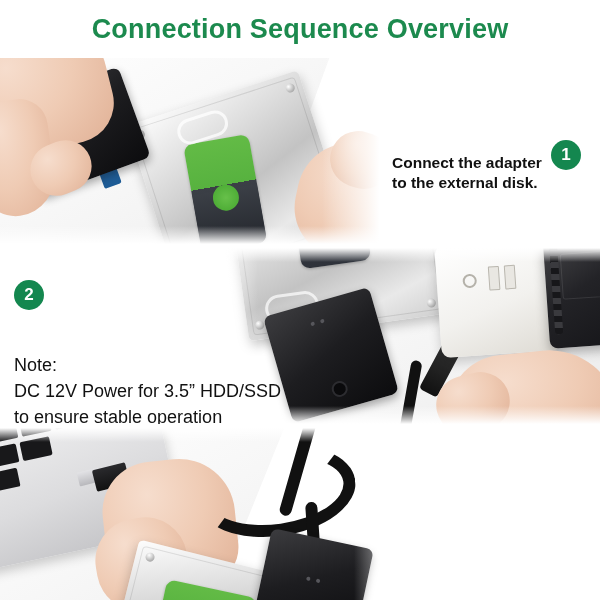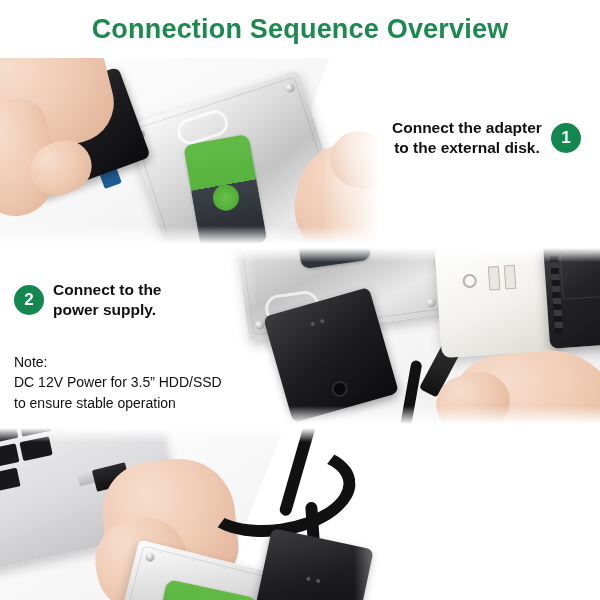--- a/index.html
+++ b/index.html
@@ -92,28 +92,28 @@
 
   
   .caption{ position:absolute; display:flex; align-items:center; gap:9px; }
   .cap-text{ font-size:15.5px; font-weight:bold; color:#111; line-height:1.28; white-space:pre-line; }
   .badge{
     width:30px; height:30px; border-radius:50%; background:#14874f;
     color:#fff; font-size:17px; font-weight:bold;
     display:flex; align-items:center; justify-content:center; flex:0 0 auto;
   }
   #cap1{ left:392px; top:60px; }
-  #cap1 .cap-text{ text-align:center; }
+  #cap1 .cap-text{ text-align:left;margin-top:35px; }
   #cap2{ left:14px; top:32px; }
   #cap3{ left:398px; top:48px; }
   #cap3 .cap-text{ text-align:right; }
 
   .note{
     position:absolute; left:14px; top:104px;
-    font-size:14px; color:#111; line-height:1.45; white-space:pre-line;
+    font-size:18px; color:#111; line-height:1.45; white-space:pre-line;
   }
 </style>
 </head>
 <body>
 
 <div class="page">
 
   <div class="title-bar">
     <div class="title">Connection Sequence Overview</div>
   </div>
@@ -205,22 +205,20 @@
       <div class="skin" style="left:250px;top:104px;width:170px;height:110px;border-radius:56px 70px 30px 40px;transform:rotate(-6deg);"></div>
       <div class="skin" style="left:238px;top:126px;width:74px;height:58px;border-radius:32px;transform:rotate(-14deg);"></div>
 
       <div class="fade-l"></div>
       <div class="fade-b"></div>
       <div class="fade-t"></div>
     </div>
 
     <div class="caption" id="cap2">
       <div class="badge">2</div>
-      <div class="cap-text">Connect to the
-power supply.</div>
     </div>
     <div class="note">Note:
 DC 12V Power for 3.5”   HDD/SSD
 to ensure stable operation</div>
   </div>
 
   <div class="panel" id="panel3">
     <div class="photo p3-photo">
       <div class="desk"></div>
       <div class="desk-edge" style="left:250px;top:-40px;width:260px;height:300px;transform:rotate(22deg);"></div>

